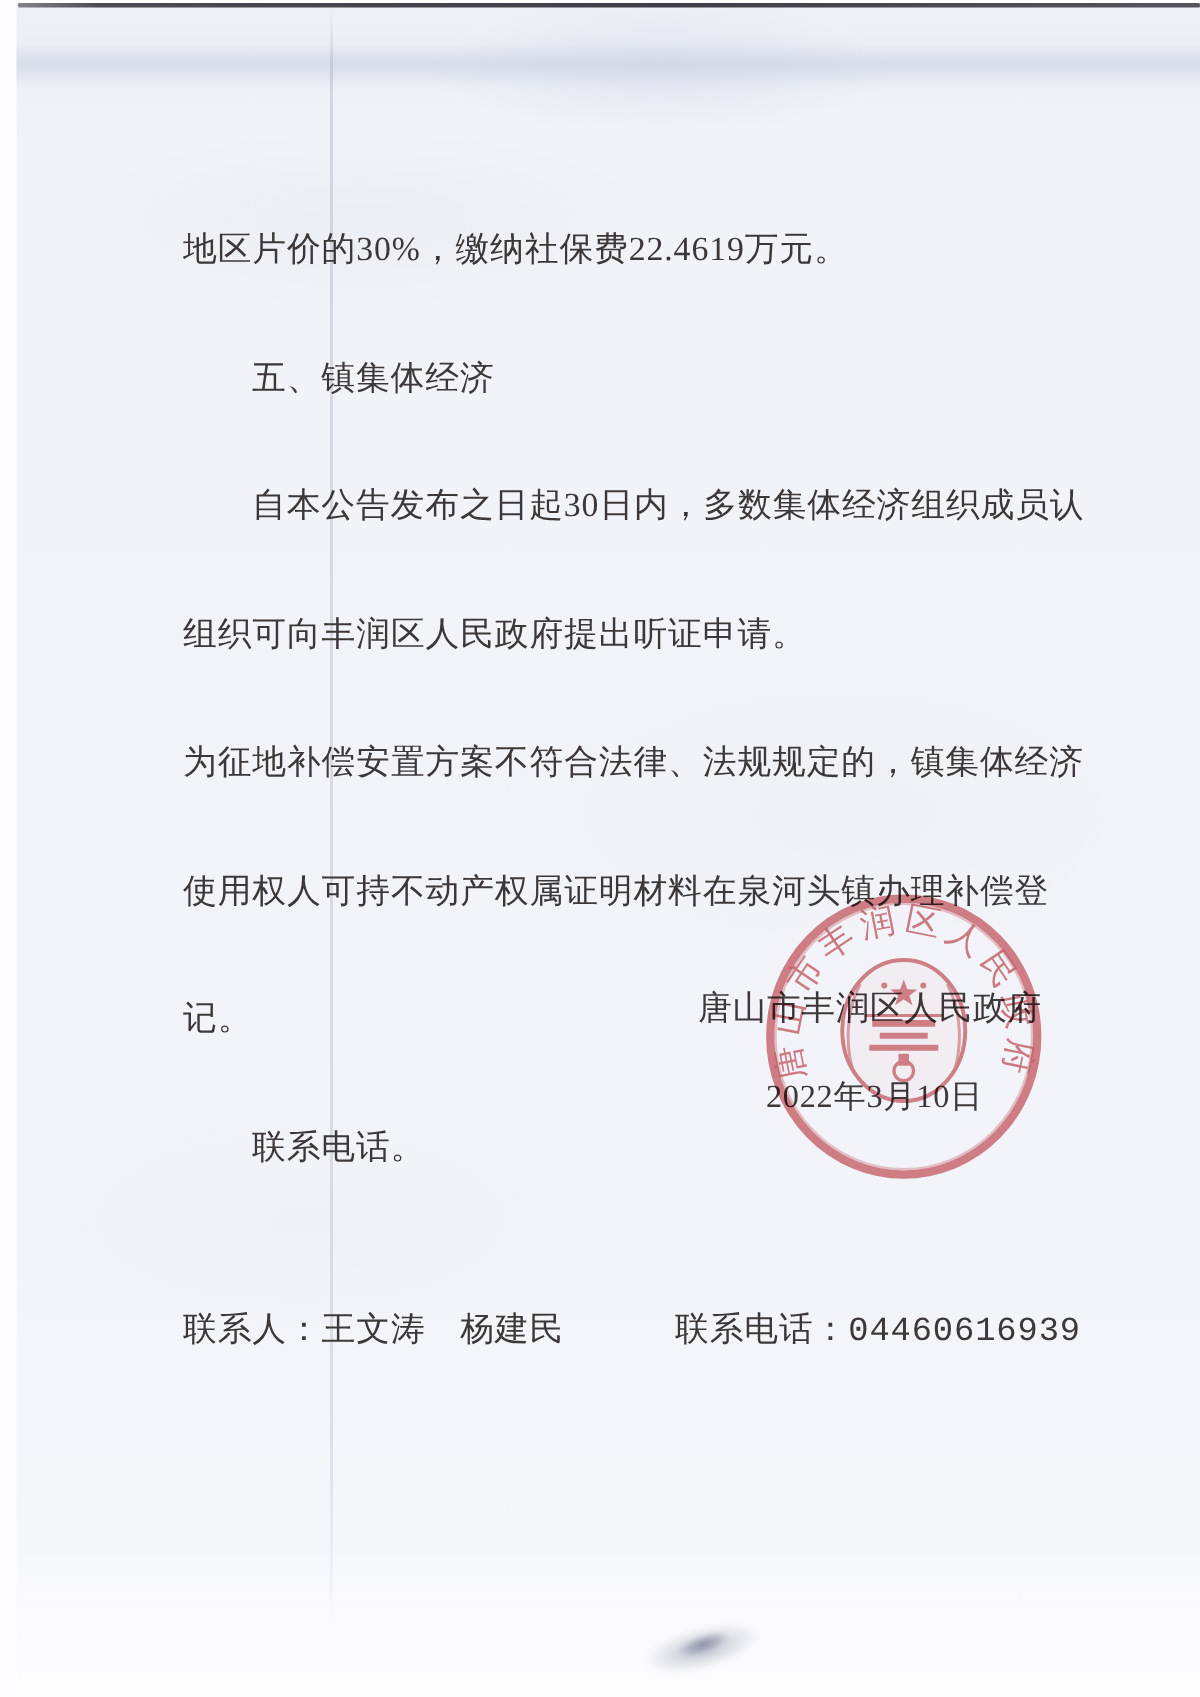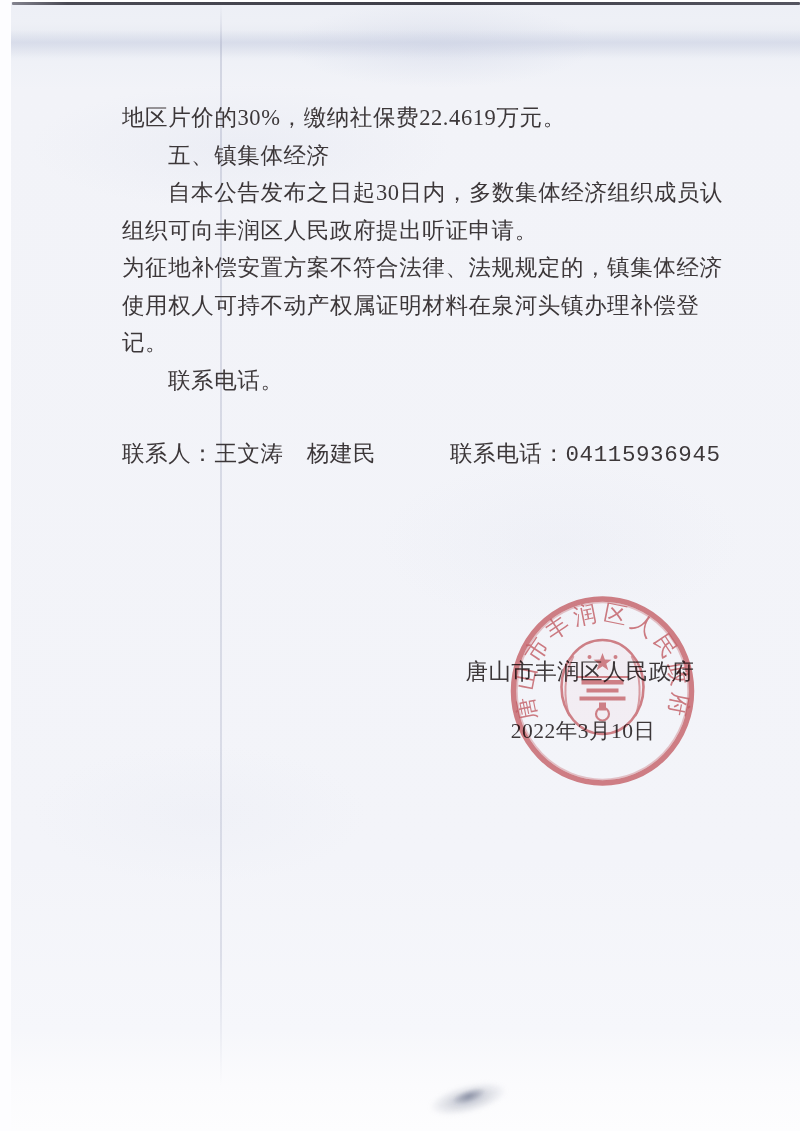--- a/index.html
+++ b/index.html
@@ -33,21 +33,21 @@
     background:linear-gradient(180deg,rgba(201,207,226,0) 0%,rgba(201,207,226,.5) 45%,rgba(201,207,226,0) 100%);
   }
   .crease{
     position:absolute;left:220px;top:4px;width:2px;height:1082px;
     background:linear-gradient(180deg,rgba(148,154,182,0),rgba(148,154,182,.32) 4%,rgba(148,154,182,.26) 88%,rgba(148,154,182,0));
   }
   .content{
     position:absolute;left:122px;top:99px;width:584px;
     font-size:22.5px;line-height:37.5px;letter-spacing:.6px;color:#3c3739;
   }
-  .line{height:37.5px;white-space:nowrap;}
+  .line{height:37.5px;white-space:nowrap;margin-top:48px;}
   .indent{padding-left:46px;}
   .contact{position:relative;height:37.5px;white-space:nowrap;font-family:Liberation Mono, monospace;}
   .contact .phone{position:absolute;left:328px;top:0;}
   .sig-issuer{
     position:absolute;left:440px;top:656px;width:280px;text-align:center;
     font-size:22.5px;line-height:32px;letter-spacing:.4px;color:#3c3739;
   }
   .sig-date{
     position:absolute;left:440px;top:716px;width:286px;text-align:center;
     font-size:21.5px;line-height:30px;letter-spacing:.5px;color:#3c3739;
@@ -83,21 +83,21 @@
     <div class="line indent">五、镇集体经济</div>
     <div class="line indent">自本公告发布之日起30日内，多数集体经济组织成员认</div>
     <div class="line">组织可向丰润区人民政府提出听证申请。</div>
     <div class="line">为征地补偿安置方案不符合法律、法规规定的，镇集体经济</div>
     <div class="line">使用权人可持不动产权属证明材料在泉河头镇办理补偿登</div>
     <div class="line">记。</div>
     <div class="line indent">联系电话。</div>
     <div class="line"></div>
     <div class="contact">
       <span class="persons">联系人：王文涛　杨建民</span>
-      <span class="phone">联系电话：04115936945</span>
+      <span class="phone">联系电话：04460616939</span>
     </div>
   </div>
 
   <div class="sig-issuer">唐山市丰润区人民政府</div>
   <div class="sig-date">2022年3月10日</div>
 
   <svg class="seal" viewBox="0 0 188 193" xmlns="http://www.w3.org/2000/svg">
     <g stroke="#c9575d" fill="none">
       <ellipse cx="93.5" cy="95" rx="89" ry="92" stroke-width="5.5" opacity="0.8"></ellipse>
       <ellipse cx="93.5" cy="95" rx="85.5" ry="88.5" stroke-width="1.6" opacity="0.35"></ellipse>

